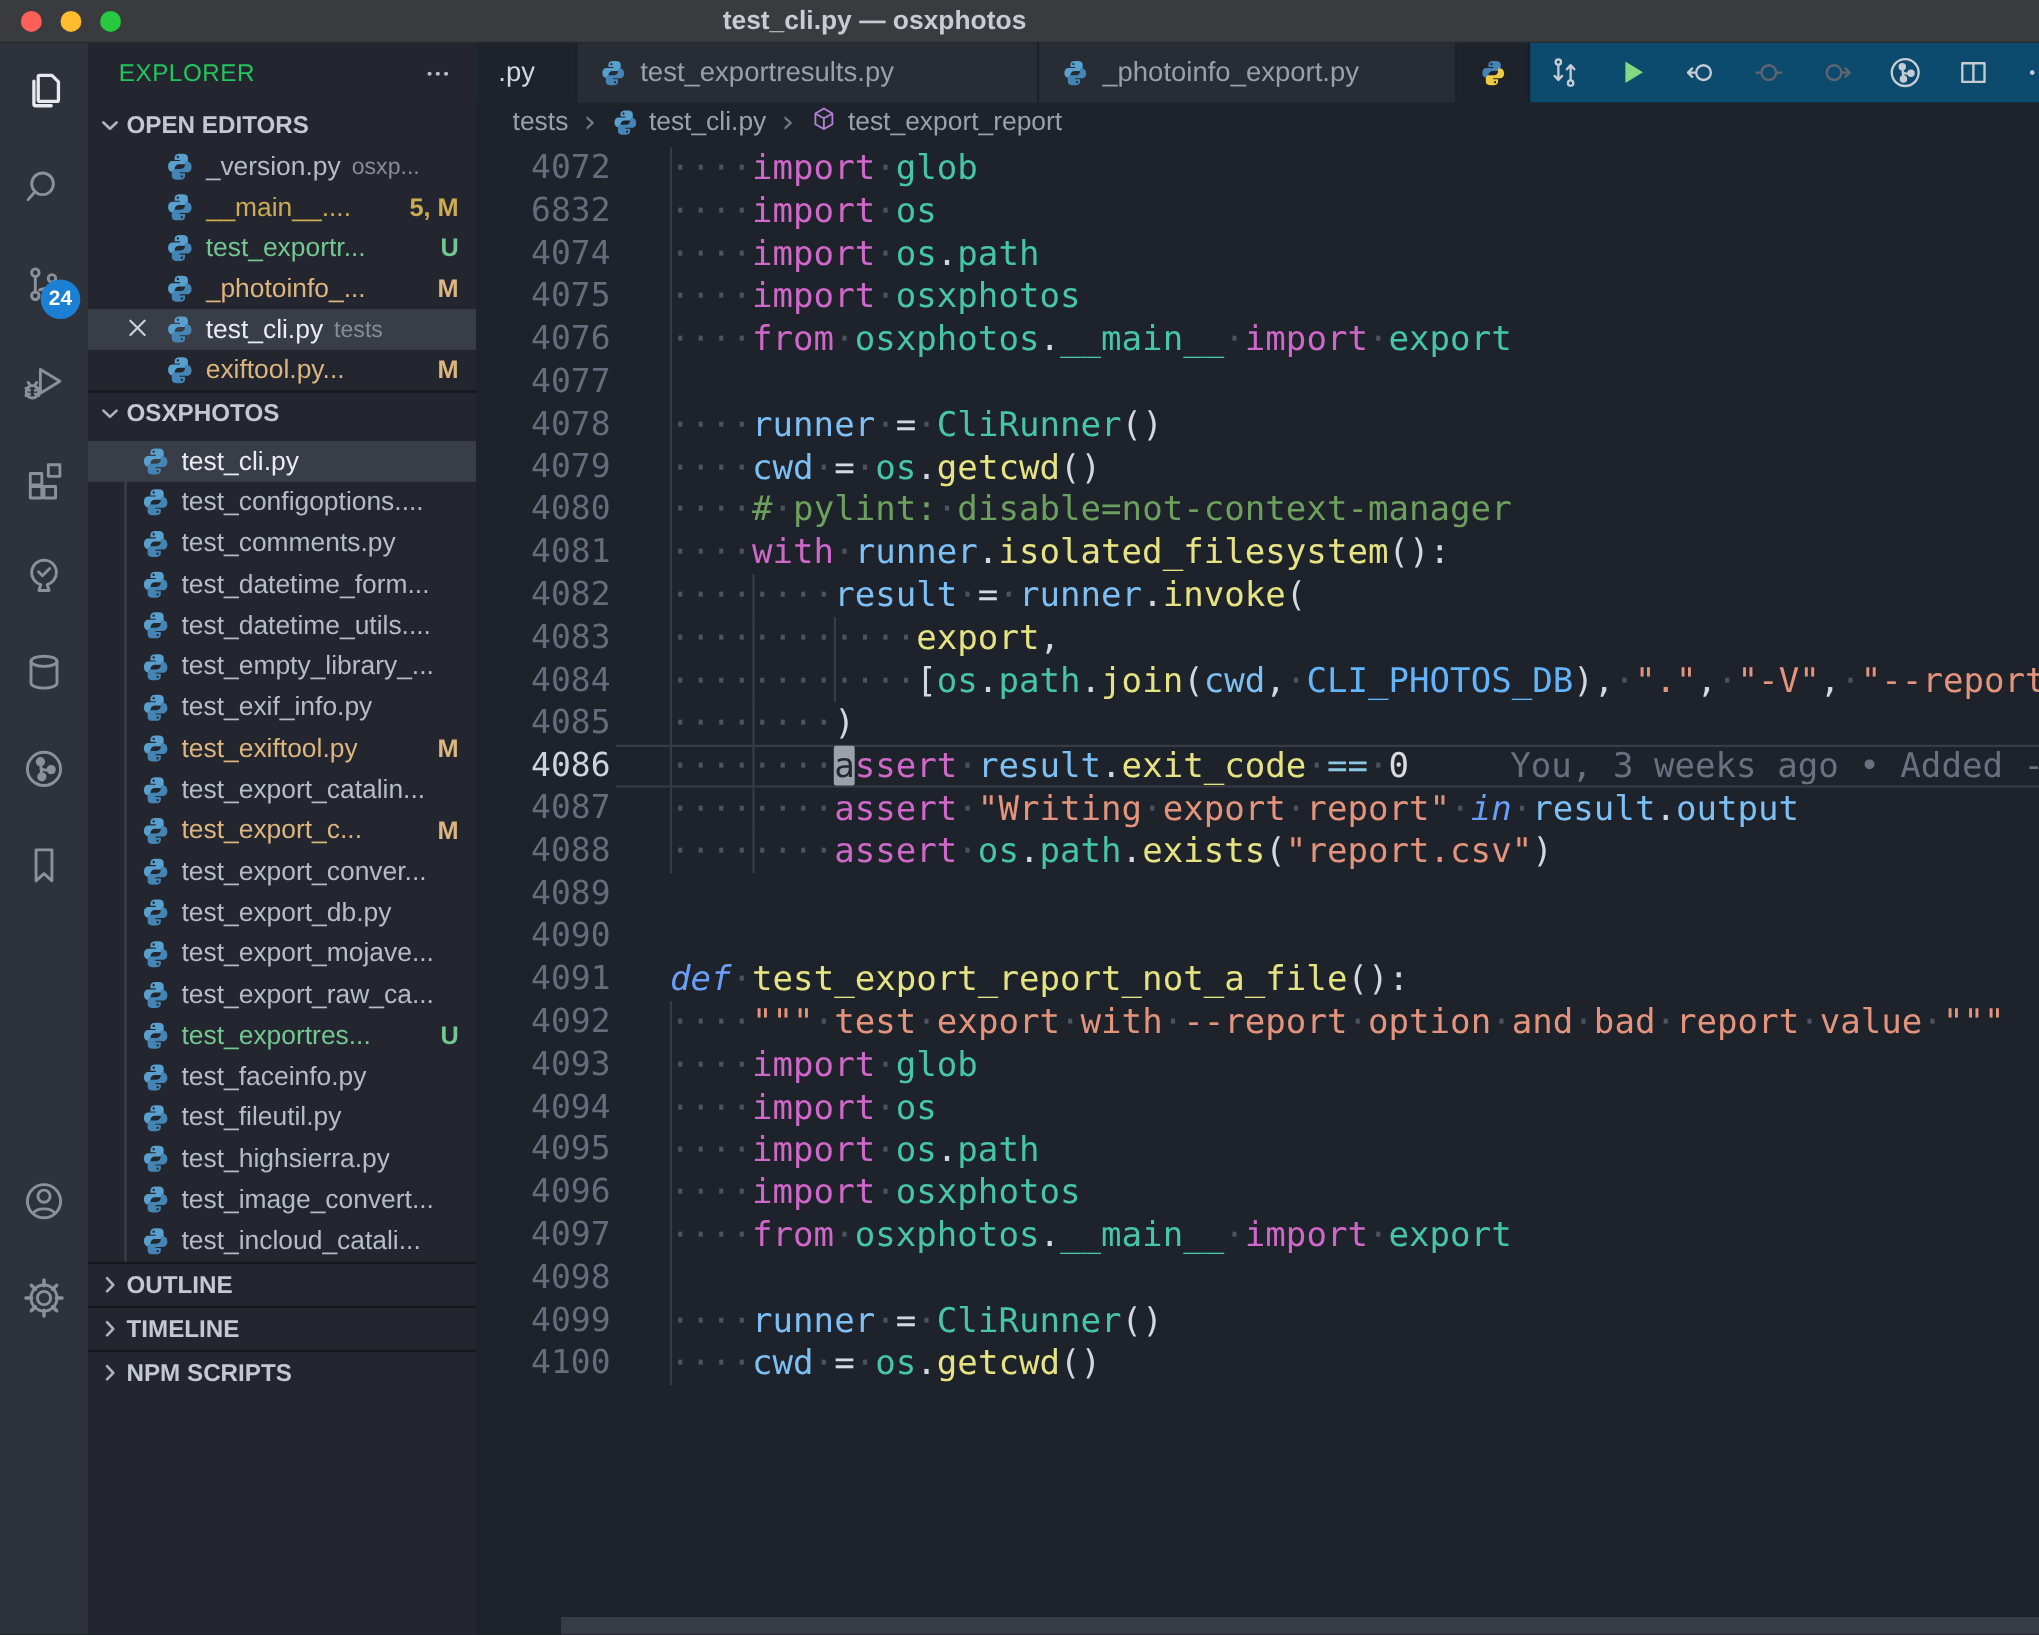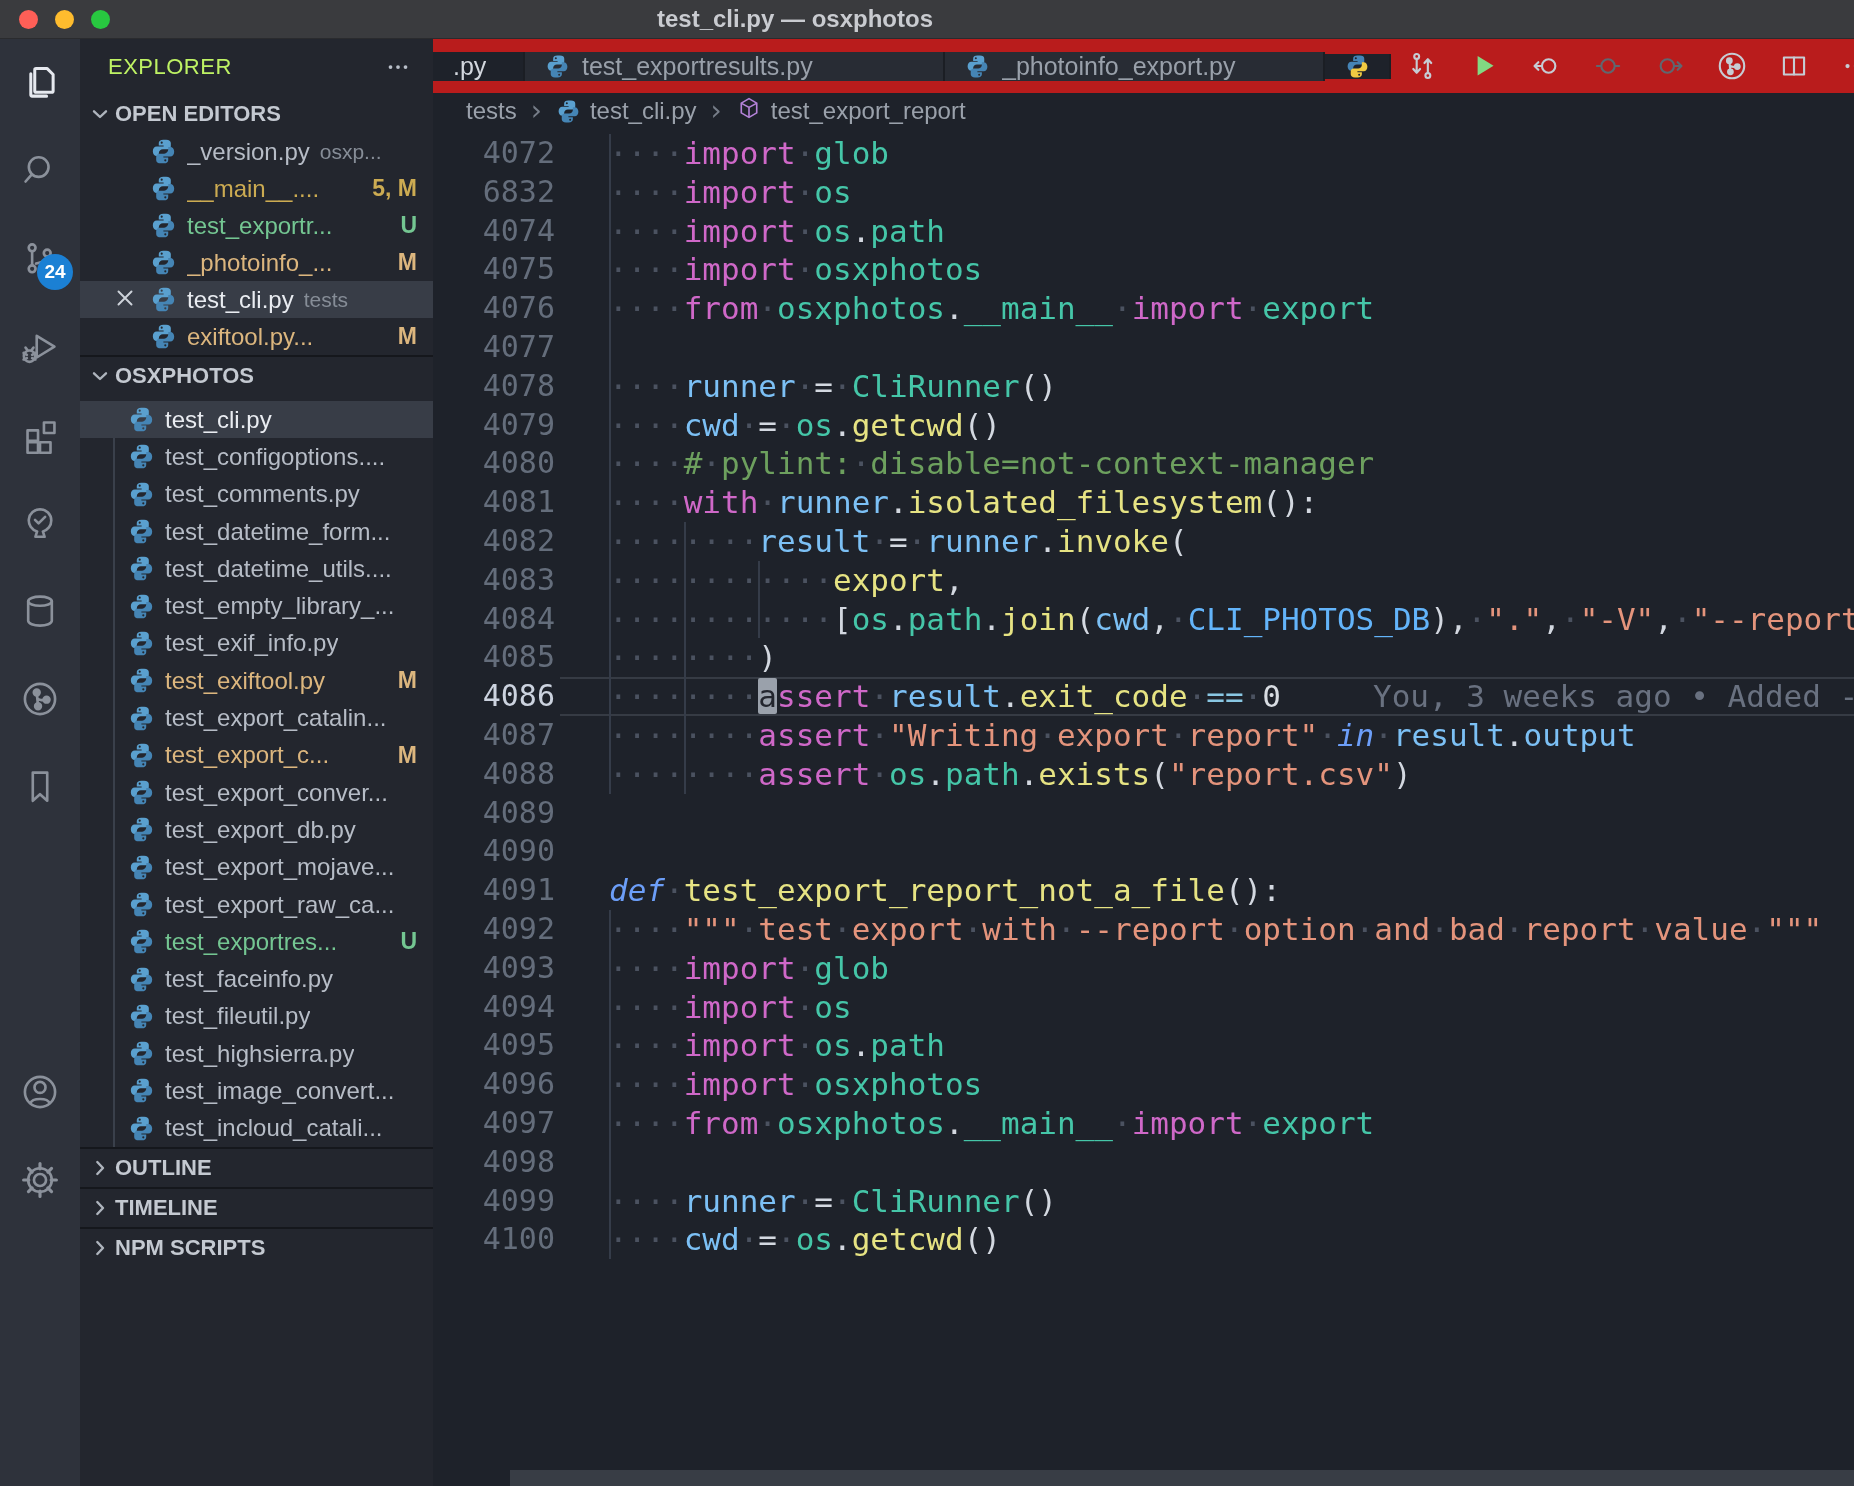--- a/index.html
+++ b/index.html
@@ -22,21 +22,21 @@
   .act-item{width:80px;height:88px;display:flex;align-items:center;justify-content:center;position:relative;color:#8b919b;}
   .act-item.active{color:#e6e9ef;}
   .act-item .ic{width:42px;height:42px;}
   .act-badge{position:absolute;right:7px;bottom:13px;background:#1b80d4;color:#fff;font-size:19px;font-weight:700;
              min-width:36px;height:36px;border-radius:18px;display:flex;align-items:center;justify-content:center;}
   .act-bottom{margin-top:auto;padding-bottom:262px;display:flex;flex-direction:column;align-items:center;}
 
   
   .sidebar{width:353px;background:#23262e;flex:0 0 auto;display:flex;flex-direction:column;font-size:24px;color:#b6bcc6;overflow:hidden;}
   .sb-header{height:56px;flex:0 0 auto;display:flex;align-items:center;padding:0 20px 0 28px;}
-  .sb-title{font-size:22px;color:#bef264;letter-spacing:.5px;}
+  .sb-title{font-size:22px;color:#22c55e;letter-spacing:.5px;}
   .more{margin-left:auto;color:#b9bfc9;display:flex;align-items:center;}
   .more .ic{width:30px;height:30px;}
   .sec-header{height:38px;flex:0 0 auto;display:flex;align-items:center;font-weight:700;font-size:22px;color:#c4c9d1;padding-left:8px;gap:3px;}
   .sec-header .ic{width:24px;height:24px;color:#aeb4bd;}
   .sec-header.bordered{border-top:2px solid rgba(0,0,0,.38);}
   .row{height:37px;display:flex;align-items:center;position:relative;flex:0 0 auto;}
   .row.sel{background:#383d47;}
   .oe-rows .row{padding-left:70px;}
   .oe-close{position:absolute;left:32px;top:4px;color:#ced3da;}
   .oe-close .ic{width:26px;height:26px;}
@@ -47,21 +47,21 @@
   .c-def{color:#b6bcc6}.c-act{color:#e9ecf1}.c-warn{color:#ccab52}.c-unt{color:#74c692}.c-mod{color:#dcb67e}
   .tree{position:relative;padding-top:6px;flex:0 0 auto;}
   .tree::before{content:"";position:absolute;left:33px;top:6px;bottom:0;width:2px;background:#3a404b;}
   .tree .row{padding-left:48px;height:37.3px;}
   .bsec{height:38px;flex:0 0 auto;border-top:2px solid rgba(0,0,0,.38);display:flex;align-items:center;font-weight:700;
         font-size:22px;color:#c4c9d1;padding-left:8px;gap:3px;}
   .bsec .ic{width:24px;height:24px;color:#aeb4bd;}
 
   
   .editor{flex:1;min-width:0;display:flex;flex-direction:column;background:#1e222a;position:relative;}
-  .tabbar{height:54px;flex:0 0 auto;background:#b91c1c;display:flex;align-items:center;}
+  .tabbar{height:54px;flex:0 0 auto;background:#0c4a6e;display:flex;}
   .tab{display:flex;align-items:center;gap:12px;padding:0 20px;font-size:25px;color:#99a0aa;background:#282c34;
        border-right:2px solid #1b1e24;flex:0 0 auto;box-sizing:border-box;overflow:hidden;}
   .tab .fileic{width:25px;height:25px;margin-right:0;}
   .tab.active{background:#1e222a;color:#d3d7de;}
   .tab.pinned{width:66px;justify-content:center;padding:0;background:#1e222a;}
   .actions{display:flex;align-items:center;}
   .abtn{width:62px;height:54px;display:flex;align-items:center;justify-content:center;color:#c6ccd4;}
   .abtn .ic{width:34px;height:34px;}
   .abtn.dim{color:#60666f;}
   .abtn.green{color:#82d982;}

